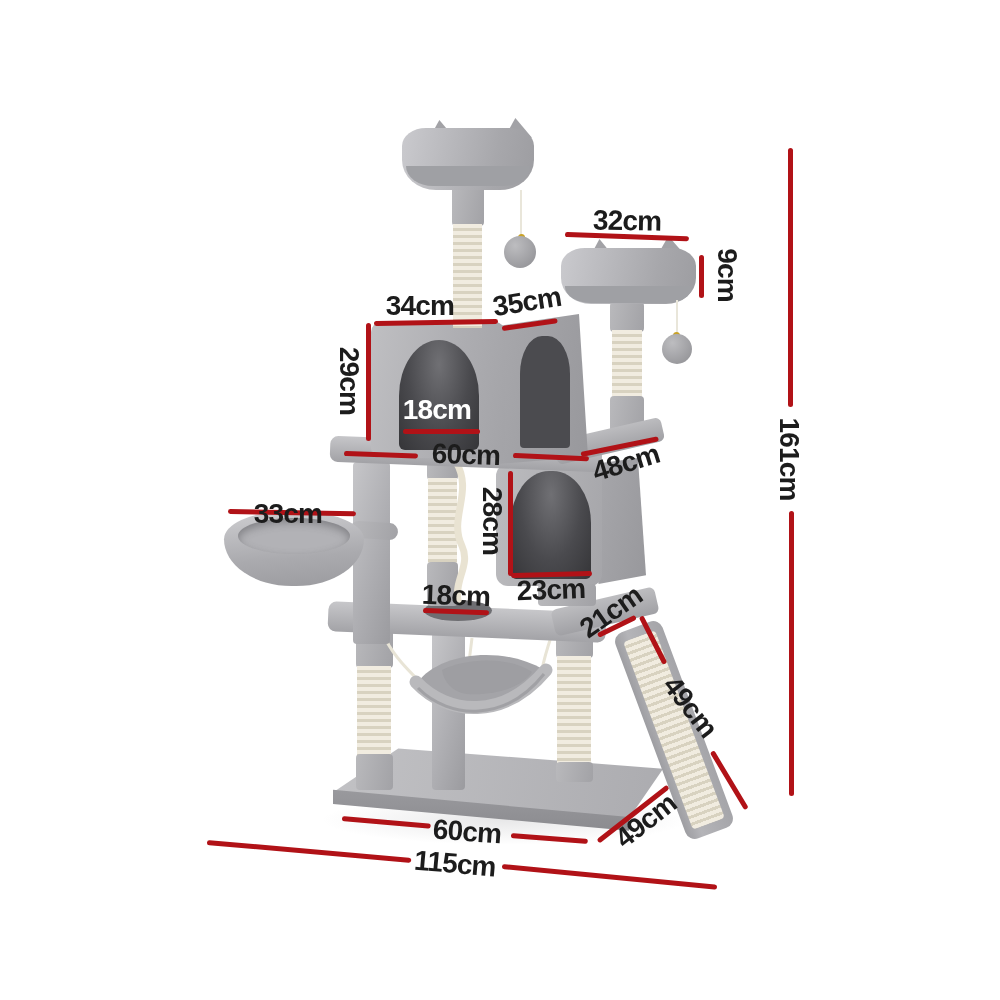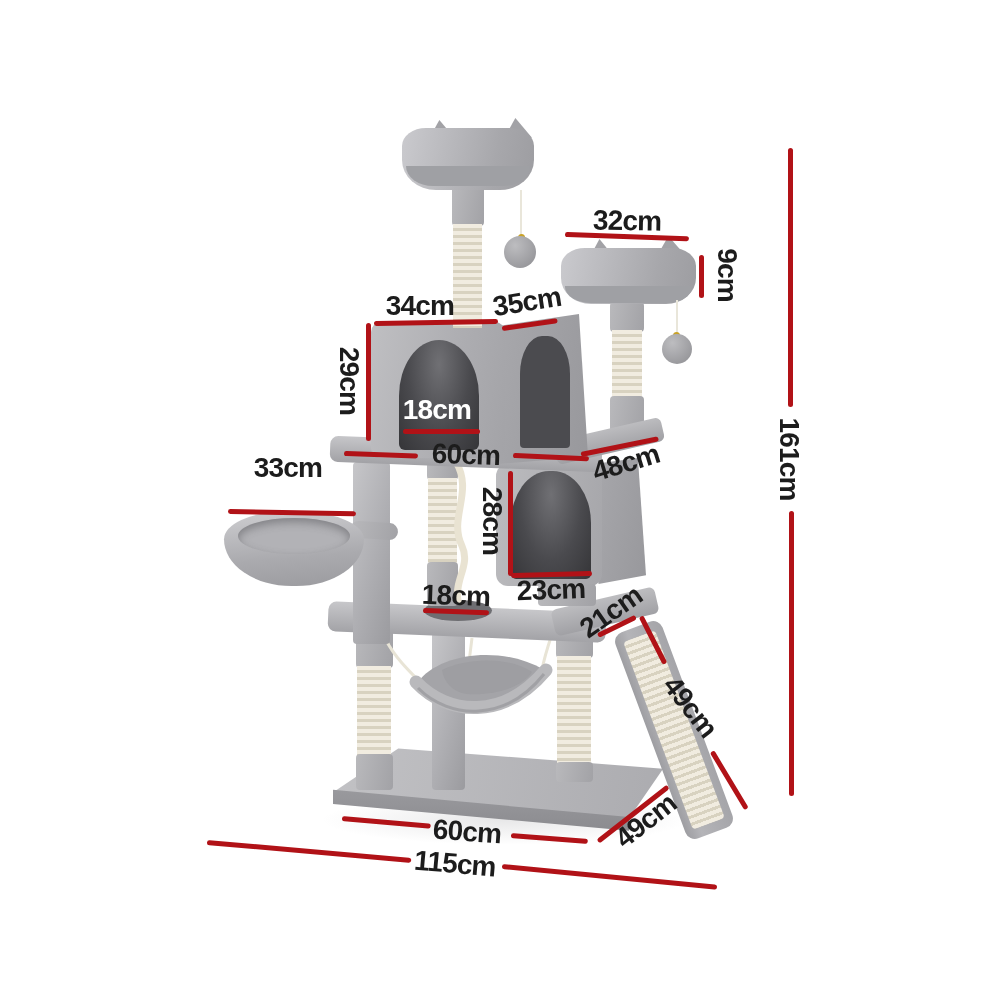--- a/index.html
+++ b/index.html
@@ -181,21 +181,21 @@
       <div class="lbl" style="left:492px;top:521px;transform:translate(-50%,-50%) rotate(90deg)">28cm</div>
       <div class="dimv" style="left:508px;top:471px;height:105px"></div>
     </div>
 
     <div>
       <div class="dim" style="left:511px;top:573px;width:81px;transform:rotate(-1.5deg)"></div>
       <div class="lbl" style="left:551px;top:590px;transform:translate(-50%,-50%) rotate(-2deg)">23cm</div>
     </div>
 
     <div>
-      <div class="lbl" style="left:288px;top:468px;transform:translate(-50%,-50%)">33cm</div>
+      <div class="lbl" style="left:288px;top:514px;transform:translate(-50%,-50%)">33cm</div>
       <div class="dim" style="left:228px;top:509px;width:128px;transform:rotate(1deg)"></div>
     </div>
 
     <div>
       <div class="lbl" style="left:456px;top:596px;transform:translate(-50%,-50%) rotate(2deg)">18cm</div>
       <div class="dim" style="left:423px;top:608px;width:66px;transform:rotate(2deg)"></div>
     </div>
 
     <div>
       <div class="lbl" style="left:611px;top:612px;transform:translate(-50%,-50%) rotate(-35deg)">21cm</div>

